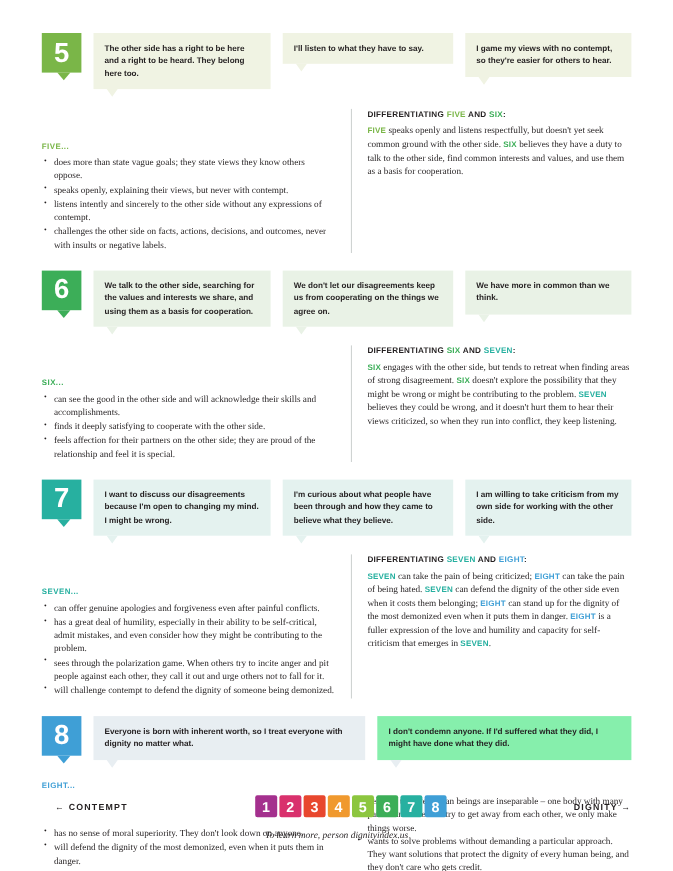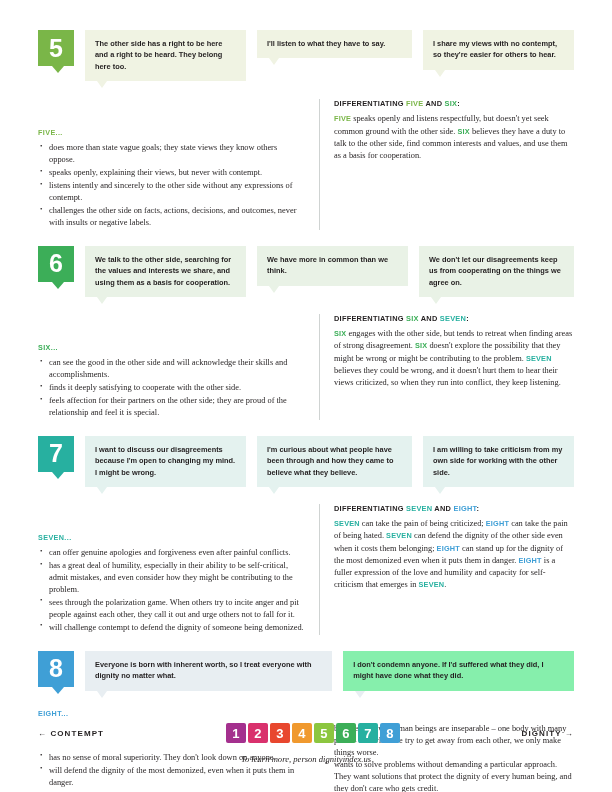--- a/index.html
+++ b/index.html
@@ -156,20 +156,21 @@
   .footer {
     position: absolute;
     left: 38px;
     right: 38px;
     bottom: 28px;
   }
   .scale-row {
     display: flex;
     align-items: center;
     justify-content: space-between;
+    margin-left: 12px;
   }
   .edge-label {
     font-family: "Liberation Sans", sans-serif;
     font-weight: bold;
     font-size: 8px;
     letter-spacing: 1.1px;
     color: #231f20;
     white-space: nowrap;
   }
   .scale {
@@ -210,21 +211,21 @@
       <div class="badge" style="background:#7ab648;color:#7ab648;">
         <span style="color:#fff">5</span>
       </div>
       <div class="bubble" style="background:#f0f3e3;color:#f0f3e3;width:161px;">
         <span style="color:#231f20">The other side has a right to be here and a right to be heard. They belong here too.</span>
       </div>
       <div class="bubble" style="background:#f0f3e3;color:#f0f3e3;width:155px;">
         <span style="color:#231f20">I'll listen to what they have to say.</span>
       </div>
       <div class="bubble" style="background:#f0f3e3;color:#f0f3e3;width:151px;">
-        <span style="color:#231f20">I share my views with no contempt, so they're easier for others to hear.</span>
+        <span style="color:#231f20">I game my views with no contempt, so they're easier for others to hear.</span>
       </div>
     </div>
 
     <div class="cols sp-5">
       <div class="col-left">
         <p class="kicker" style="color:#7ab648">FIVE...</p>
         <ul class="traits">
           <li>does more than state vague goals; they state views they know others oppose.</li>
           <li>speaks openly, explaining their views, but never with contempt.</li>
           <li>listens intently and sincerely to the other side without any expressions of contempt.</li>
@@ -242,25 +243,25 @@
   </section>
 
   <section class="level-block" style="margin-top:16px;">
     <div class="bubble-row">
       <div class="badge" style="background:#3cae58;color:#3cae58;">
         <span style="color:#fff">6</span>
       </div>
       <div class="bubble" style="background:#e9f2e6;color:#e9f2e6;width:161px;">
         <span style="color:#231f20">We talk to the other side, searching for the values and interests we share, and using them as a basis for cooperation.</span>
       </div>
+      <div class="bubble" style="background:#e9f2e6;color:#e9f2e6;width:155px;">
+        <span style="color:#231f20">We don't let our disagreements keep us from cooperating on the things we agree on.</span>
+      </div>
       <div class="bubble" style="background:#e9f2e6;color:#e9f2e6;width:151px;">
         <span style="color:#231f20">We have more in common than we think.</span>
-      </div>
-      <div class="bubble" style="background:#e9f2e6;color:#e9f2e6;width:155px;">
-        <span style="color:#231f20">We don't let our disagreements keep us from cooperating on the things we agree on.</span>
       </div>
     </div>
 
     <div class="cols sp-6">
       <div class="col-left">
         <p class="kicker" style="color:#3cae58">SIX...</p>
         <ul class="traits">
           <li>can see the good in the other side and will acknowledge their skills and accomplishments.</li>
           <li>finds it deeply satisfying to cooperate with the other side.</li>
           <li>feels affection for their partners on the other side; they are proud of the relationship and feel it is special.</li>

